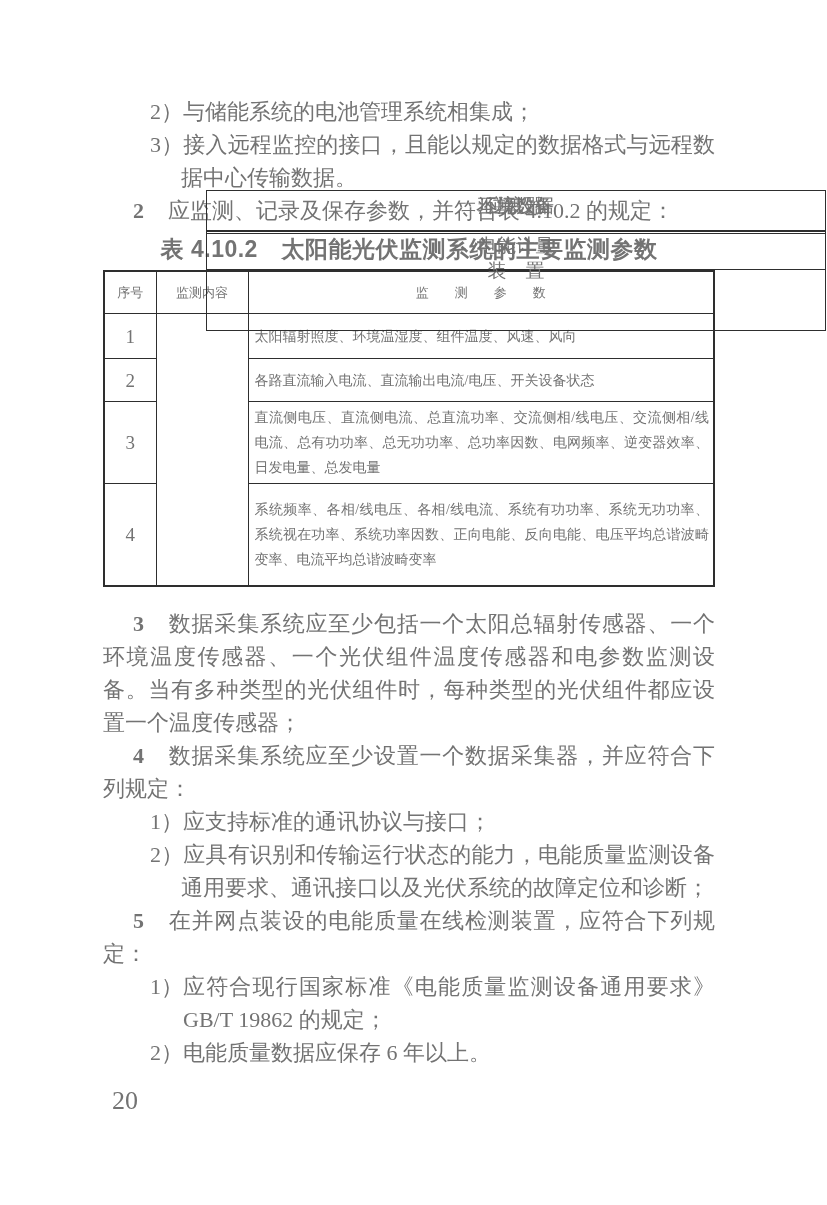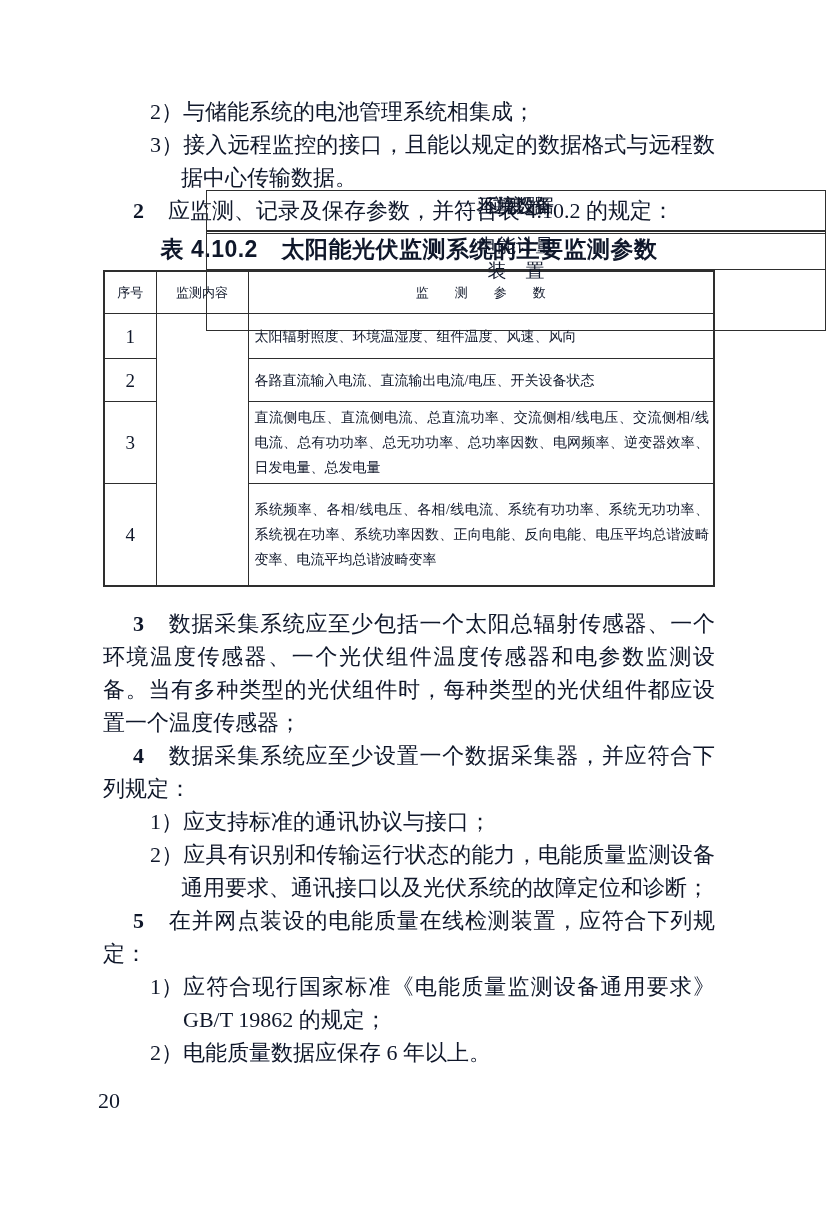--- a/index.html
+++ b/index.html
@@ -2,21 +2,21 @@
 <html><head>
 <meta charset="utf-8">
 <style>
   html,body { margin:0; padding:0; background:#e8e8e8; }
   .page {
     position:relative;
     width:827px; height:1205px;
     margin:0 auto;
     background:#ffffff;
     font-family:"Liberation Serif","DejaVu Serif",serif;
-    color:#0f172a;
+    color:#737373;
     overflow:hidden;
     text-decoration:underline;
   }
   .content {
     position:absolute;
     left:103px; top:95px;
     width:612px;
     font-size:22px;
     line-height:33px;
   }
@@ -100,22 +100,22 @@
   }
   .two-line .l1 {
     display:block;
     text-align:justify;
     text-align-last:justify;
   }
   .two-line .l2 { display:block; }
 
   .page-number {
     position:absolute;
-    left:98px; top:1088px;
-    font-size:22px;
+    left:112px; top:1088px;
+    font-size:26px;
     line-height:26px;
   }
 </style>
 </head>
 <body>
 
 <div class="page">
   <div class="content">
 
     <p class="sub-item"><span class="marker">2）</span><span>与储能系统的电池管理系统相集成；</span></p>

